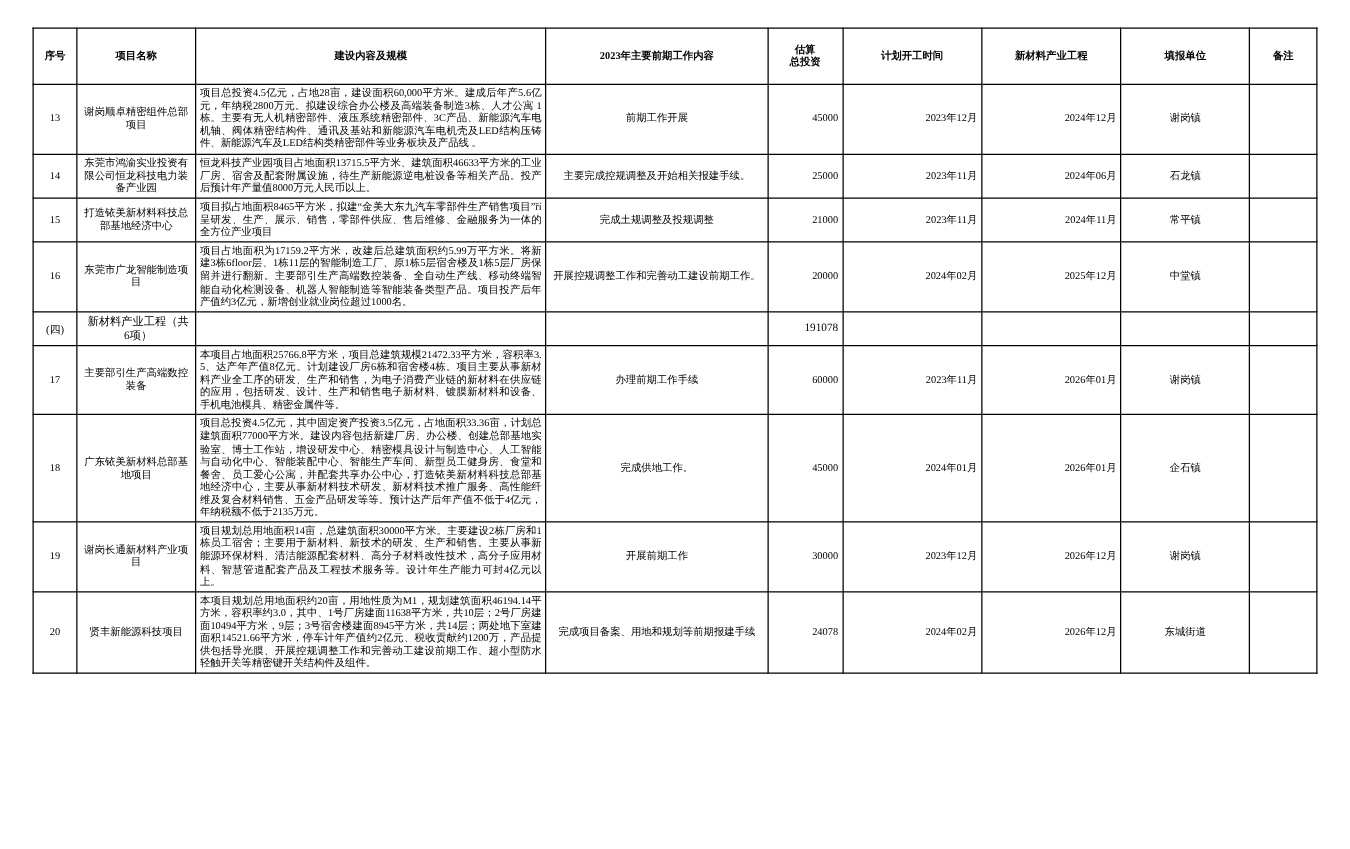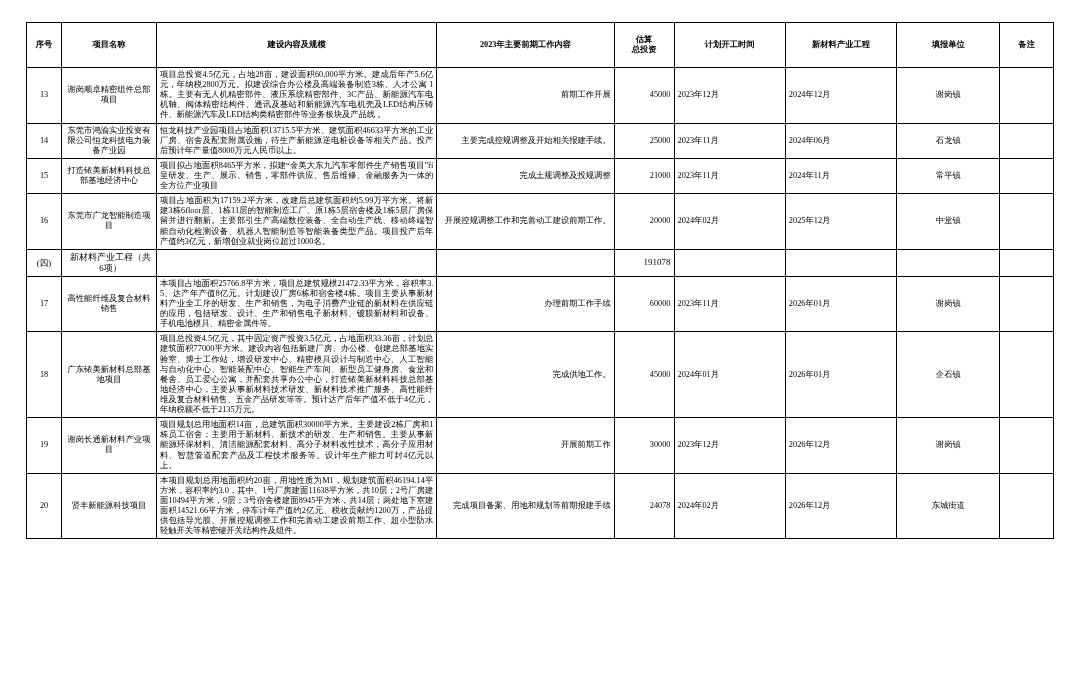--- a/index.html
+++ b/index.html
@@ -47,27 +47,27 @@
     line-height: 1.35;
     padding-left: 5px;
   }
   td.c-desc {
     text-align: justify;
     font-size: 8.2px;
     line-height: 1.2;
     padding: 3px 4px;
   }
   td.c-work {
-    text-align: right;
+    text-align: center;
     font-size: 8.2px;
     line-height: 1.25;
     padding: 3px 4px;
   }
   td.c-num { text-align: right; font-size: 9px; }
-  td.c-date { text-align: left; font-size: 9px; }
+  td.c-date { text-align: right; font-size: 9px; }
   td.c-unit { text-align: center; font-size: 9px; }
   td.c-remark { text-align: center; font-size: 9px; }
   tr.section td {
     font-size: 9px;
     height: 22px;
   }
   tr.section td.c-name {
     padding-left: 6px;
   }
   tr.section td.c-seq {
@@ -166,21 +166,21 @@
           <td class="c-desc"></td>
           <td class="c-work"></td>
           <td class="c-num">191078</td>
           <td class="c-date"></td>
           <td class="c-date"></td>
           <td class="c-unit"></td>
           <td class="c-remark"></td>
         </tr>
         <tr>
           <td class="c-seq">17</td>
-          <td class="c-name">高性能纤维及复合材料销售</td>
+          <td class="c-name">主要部引生产高端数控装备</td>
           <td class="c-desc">本项目占地面积25766.8平方米，项目总建筑规模21472.33平方米，容积率3.5、达产年产值8亿元。计划建设厂房6栋和宿舍楼4栋。项目主要从事新材料产业全工序的研发、生产和销售，为电子消费产业链的新材料在供应链的应用，包括研发、设计、生产和销售电子新材料、镀膜新材料和设备、手机电池模具、精密金属件等。</td>
           <td class="c-work">办理前期工作手续</td>
           <td class="c-num">60000</td>
           <td class="c-date">2023年11月</td>
           <td class="c-date">2026年01月</td>
           <td class="c-unit">谢岗镇</td>
           <td class="c-remark"></td>
         </tr>
         <tr>
           <td class="c-seq">18</td>

